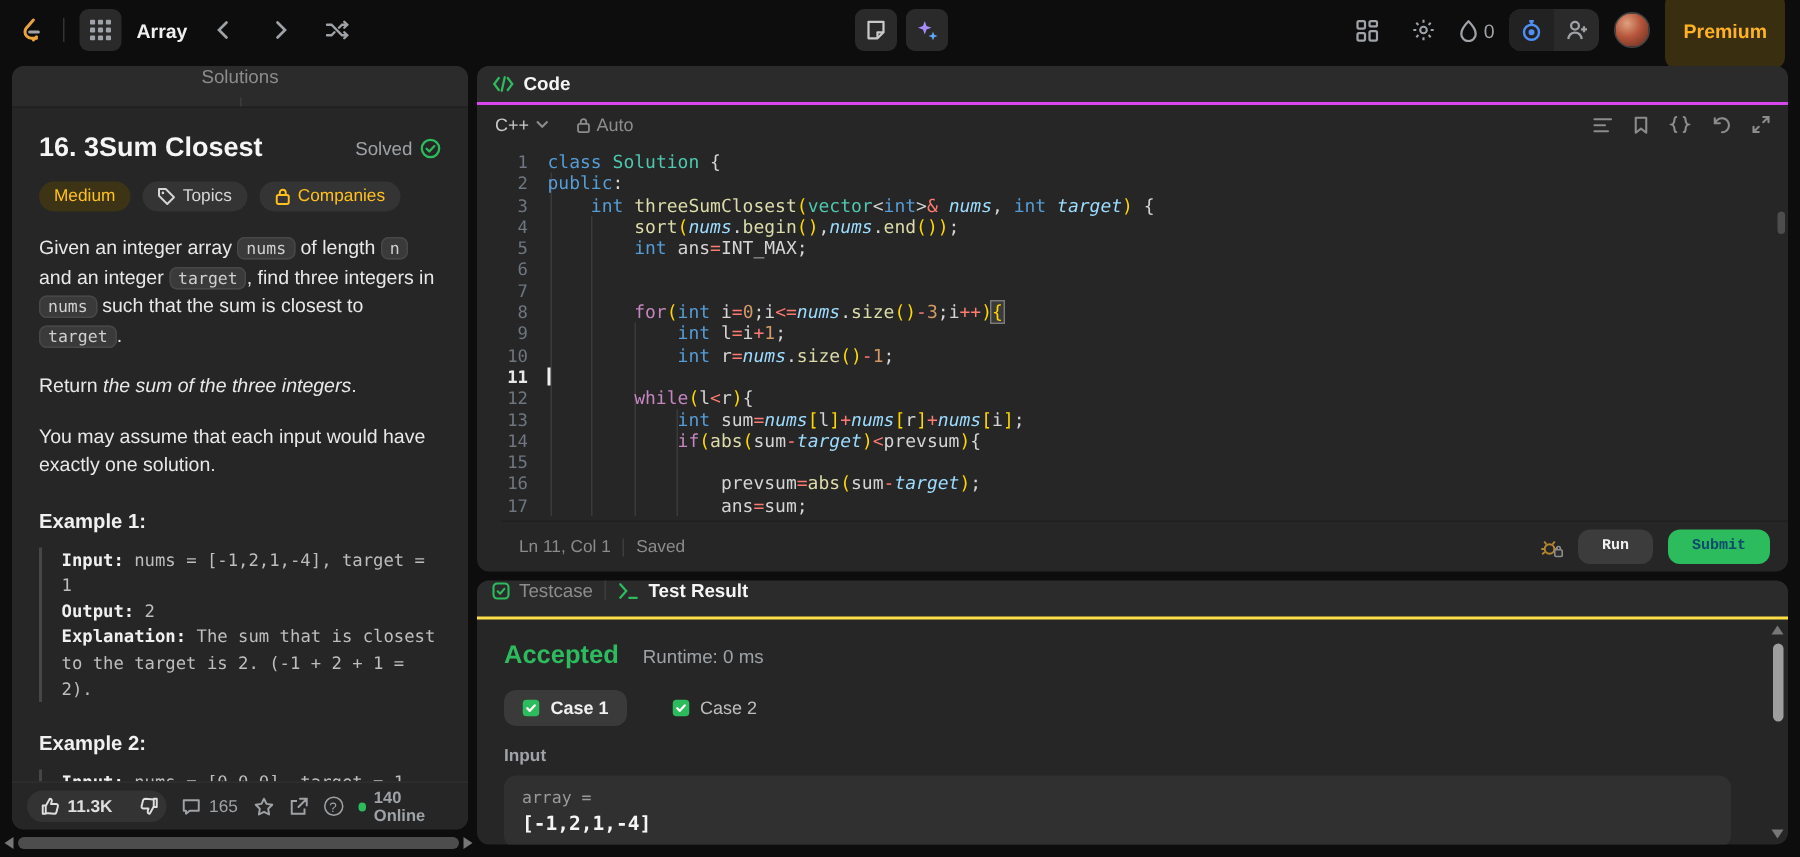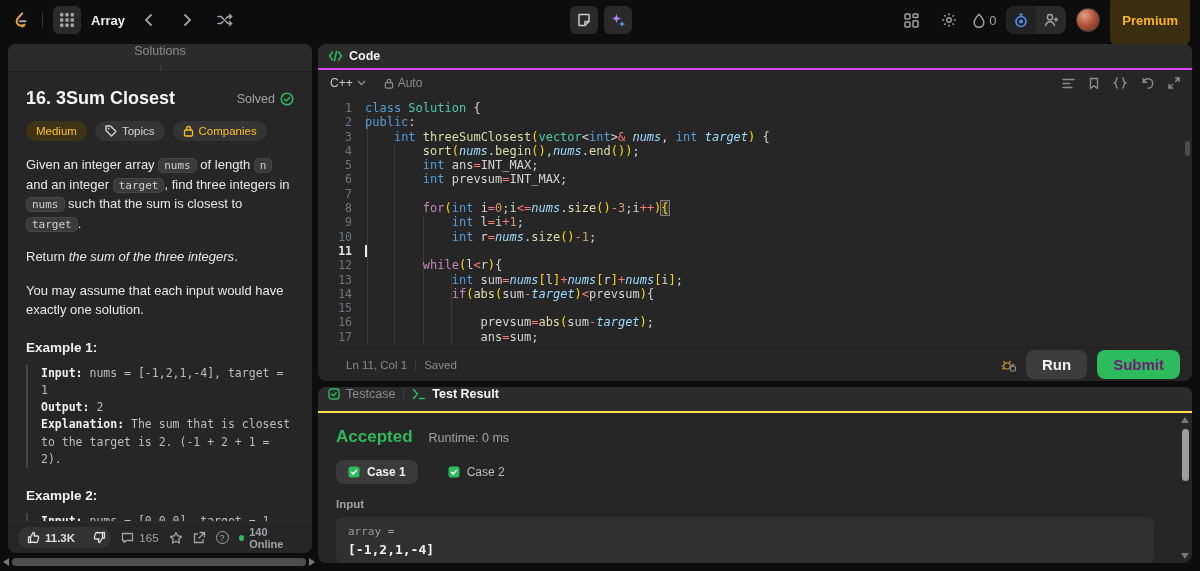--- a/index.html
+++ b/index.html
@@ -75,23 +75,23 @@
   .caret{position:absolute;left:13px;top:1px;width:1.5px;height:12px;background:#efefef;}
   .tk-k{color:#569cd6;} .tk-t{color:#4ec9b0;} .tk-f{color:#dcdcaa;}
   .tk-c{color:#c586c0;} .tk-v{color:#9cdcfe;font-style:italic;}
   .tk-n{color:#d19a66;} .tk-o{color:#ff7b72;} .tk-p{color:#d4d4d4;} .tk-b{color:#ffd700;}
   .tk-m{color:#ffd700;outline:1px solid #7a7a7a;background:#3a3a3a;}
   .guide{position:absolute;width:1px;background:#3a3a3a;}
   .ed-thumb{position:absolute;right:2px;top:45px;width:5px;height:15px;background:#4d4d4d;border-radius:3px;}
   .cp-status{position:absolute;left:16px;right:0;bottom:0;height:34px;border-top:1px solid #1f1f1f;display:flex;align-items:center;padding:0 12px;font-size:11.5px;color:#8c8c8c;}
   .cp-status .sdiv{width:1px;height:12px;background:#3c3c3c;margin:0 8px;}
   .run-grp{margin-left:auto;display:flex;align-items:center;gap:10px;}
-  .btn{border:none;font-family:Liberation Sans, sans-serif;font-size:15px;font-weight:bold;padding:6px 16px;border-radius:8px;cursor:pointer;}
+  .btn{border:none;font-family:Liberation Mono, monospace;font-size:10px;font-weight:bold;padding:6px 16px;border-radius:8px;cursor:pointer;}
   .btn.run{background:#3c3c3c;color:#f0f0f0;}
-  .btn.submit{background:#2cbb5d;color:#701a75;}
+  .btn.submit{background:#2cbb5d;color:#0c4a6e;}
 
   
   .test-panel{position:absolute;left:318px;top:387px;width:874px;height:176px;background:#262626;border-radius:8px;overflow:hidden;}
   .tp-strip{height:26px;background:#2b2b2b;display:flex;align-items:flex-start;padding:0 10px;gap:8px;border-bottom:2px solid #fde047;font-size:12.5px;}
   .tp-tab{display:flex;align-items:center;gap:6px;color:#8c8c8c;cursor:pointer;}
   .tp-tab.active{color:#f5f5f5;font-weight:bold;}
   .tp-content{padding:14px 18px 0 18px;}
   .verdict-row{display:flex;align-items:baseline;gap:16px;}
   .verdict{font-size:17px;font-weight:bold;color:#2cbb5d;}
   .runtime{font-size:12.5px;color:#9fa3a7;}
@@ -426,21 +426,21 @@
     <div class="guide" style="left:49px;top:19px;height:229px;"></div>
     <div class="guide" style="left:76px;top:48px;height:200px;"></div>
     <div class="guide" style="left:105px;top:119px;height:129px;"></div>
     <div class="guide" style="left:133px;top:177px;height:71px;"></div>
     <div>
         <div class="cl"><span class="ln">1</span><span class="ct"><span class="tk-k">class</span><span class="tk-p"> </span><span class="tk-t">Solution</span><span class="tk-p"> {</span></span></div>
         <div class="cl"><span class="ln">2</span><span class="ct"><span class="tk-k">public</span><span class="tk-p">:</span></span></div>
         <div class="cl"><span class="ln">3</span><span class="ct"><span class="tk-p">    </span><span class="tk-k">int</span><span class="tk-p"> </span><span class="tk-f">threeSumClosest</span><span class="tk-b">(</span><span class="tk-t">vector</span><span class="tk-p">&lt;</span><span class="tk-k">int</span><span class="tk-p">&gt;</span><span class="tk-o">&amp;</span><span class="tk-p"> </span><span class="tk-v">nums</span><span class="tk-p">, </span><span class="tk-k">int</span><span class="tk-p"> </span><span class="tk-v">target</span><span class="tk-b">)</span><span class="tk-p"> {</span></span></div>
         <div class="cl"><span class="ln">4</span><span class="ct"><span class="tk-p">        </span><span class="tk-f">sort</span><span class="tk-b">(</span><span class="tk-v">nums</span><span class="tk-p">.</span><span class="tk-f">begin</span><span class="tk-b">()</span><span class="tk-p">,</span><span class="tk-v">nums</span><span class="tk-p">.</span><span class="tk-f">end</span><span class="tk-b">()</span><span class="tk-b">)</span><span class="tk-p">;</span></span></div>
         <div class="cl"><span class="ln">5</span><span class="ct"><span class="tk-p">        </span><span class="tk-k">int</span><span class="tk-p"> ans</span><span class="tk-o">=</span><span class="tk-p">INT_MAX;</span></span></div>
-        <div class="cl"><span class="ln">6</span><span class="ct"><span class="tk-p">        </span><span class="tk-k">int</span><span class="tk-p"> prevsum</span><span class="tk-o">=</span><span class="tk-p">INT_MAX;</span></span></div>
+        <div class="cl"><span class="ln">6</span></div>
         <div class="cl"><span class="ln">7</span><span class="ct"></span></div>
         <div class="cl"><span class="ln">8</span><span class="ct"><span class="tk-p">        </span><span class="tk-c">for</span><span class="tk-b">(</span><span class="tk-k">int</span><span class="tk-p"> i</span><span class="tk-o">=</span><span class="tk-n">0</span><span class="tk-p">;i</span><span class="tk-o">&lt;=</span><span class="tk-v">nums</span><span class="tk-p">.</span><span class="tk-f">size</span><span class="tk-b">()</span><span class="tk-o">-</span><span class="tk-n">3</span><span class="tk-p">;i</span><span class="tk-o">++</span><span class="tk-b">)</span><span class="tk-m">{</span></span></div>
         <div class="cl"><span class="ln">9</span><span class="ct"><span class="tk-p">            </span><span class="tk-k">int</span><span class="tk-p"> l</span><span class="tk-o">=</span><span class="tk-p">i</span><span class="tk-o">+</span><span class="tk-n">1</span><span class="tk-p">;</span></span></div>
         <div class="cl"><span class="ln">10</span><span class="ct"><span class="tk-p">            </span><span class="tk-k">int</span><span class="tk-p"> r</span><span class="tk-o">=</span><span class="tk-v">nums</span><span class="tk-p">.</span><span class="tk-f">size</span><span class="tk-b">()</span><span class="tk-o">-</span><span class="tk-n">1</span><span class="tk-p">;</span></span></div>
         <div class="cl active"><span class="ln">11</span><span class="ct"><span class="caret"></span></span></div>
         <div class="cl"><span class="ln">12</span><span class="ct"><span class="tk-p">        </span><span class="tk-c">while</span><span class="tk-b">(</span><span class="tk-p">l</span><span class="tk-o">&lt;</span><span class="tk-p">r</span><span class="tk-b">)</span><span class="tk-p">{</span></span></div>
         <div class="cl"><span class="ln">13</span><span class="ct"><span class="tk-p">            </span><span class="tk-k">int</span><span class="tk-p"> sum</span><span class="tk-o">=</span><span class="tk-v">nums</span><span class="tk-b">[</span><span class="tk-p">l</span><span class="tk-b">]</span><span class="tk-o">+</span><span class="tk-v">nums</span><span class="tk-b">[</span><span class="tk-p">r</span><span class="tk-b">]</span><span class="tk-o">+</span><span class="tk-v">nums</span><span class="tk-b">[</span><span class="tk-p">i</span><span class="tk-b">]</span><span class="tk-p">;</span></span></div>
         <div class="cl"><span class="ln">14</span><span class="ct"><span class="tk-p">            </span><span class="tk-c">if</span><span class="tk-b">(</span><span class="tk-f">abs</span><span class="tk-b">(</span><span class="tk-p">sum</span><span class="tk-o">-</span><span class="tk-v">target</span><span class="tk-b">)</span><span class="tk-o">&lt;</span><span class="tk-p">prevsum</span><span class="tk-b">)</span><span class="tk-p">{</span></span></div>
         <div class="cl"><span class="ln">15</span><span class="ct"></span></div>
         <div class="cl"><span class="ln">16</span><span class="ct"><span class="tk-p">                </span><span class="tk-p">prevsum</span><span class="tk-o">=</span><span class="tk-f">abs</span><span class="tk-b">(</span><span class="tk-p">sum</span><span class="tk-o">-</span><span class="tk-v">target</span><span class="tk-b">)</span><span class="tk-p">;</span></span></div>

